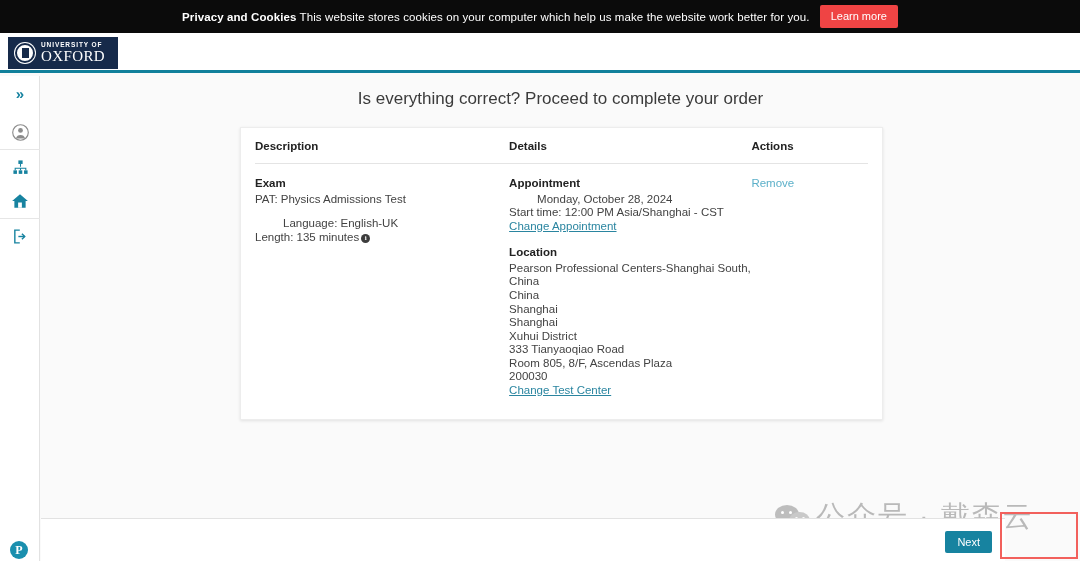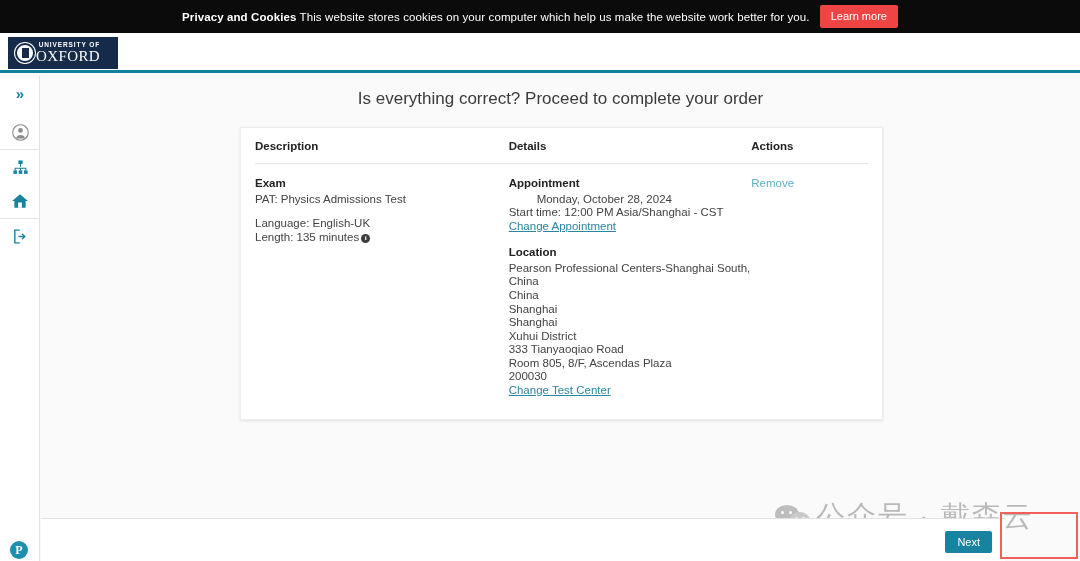--- a/index.html
+++ b/index.html
@@ -41,23 +41,22 @@
   .site-header {
     position: absolute; top: 33px; left: 0;
     width: 1080px; height: 40px;
     background: #ffffff;
     border-bottom: 3px solid #11809b;
   }
   .oxford-logo {
     position: absolute; left: 8px; top: 4px;
     width: 110px; height: 32px;
     background: #162a4a;
-    display: flex; align-items: center; 
+    display: flex; align-items: center; gap: 5px;
     padding: 0 6px;
-    text-align: right;
   }
   .oxford-crest {
     width: 22px; height: 22px; border-radius: 50%;
     background: #ffffff;
     position: relative; flex: 0 0 auto;
     display: flex; align-items: center; justify-content: center;
   }
   .oxford-crest::before {
     content: ""; position: absolute;
     width: 16px; height: 16px; border-radius: 50%;
@@ -324,21 +323,21 @@
             <th class="col-details">Details</th>
             <th class="col-actions">Actions</th>
           </tr>
         </thead>
         <tbody>
           <tr>
             <td>
               <span class="block-title">Exam</span>
               <span>PAT: Physics Admissions Test</span>
               <span class="gap"></span>
-              <span style="display:block;">Language: English-UK</span>
+              <span style="display:block;margin-left:28px;">Language: English-UK</span>
               <span style="display:block;"><span>Length: 135 minutes</span><span class="info-dot">i</span></span>
             </td>
             <td>
               <span class="block-title">Appointment</span>
               <span style="display:block;margin-left:28px;">Monday, October 28, 2024</span>
               <span style="display:block;">Start time: 12:00 PM Asia/Shanghai - CST</span>
               <a class="link-underline">Change Appointment</a>
 
               <div class="loc-block">
                 <span class="block-title">Location</span>

